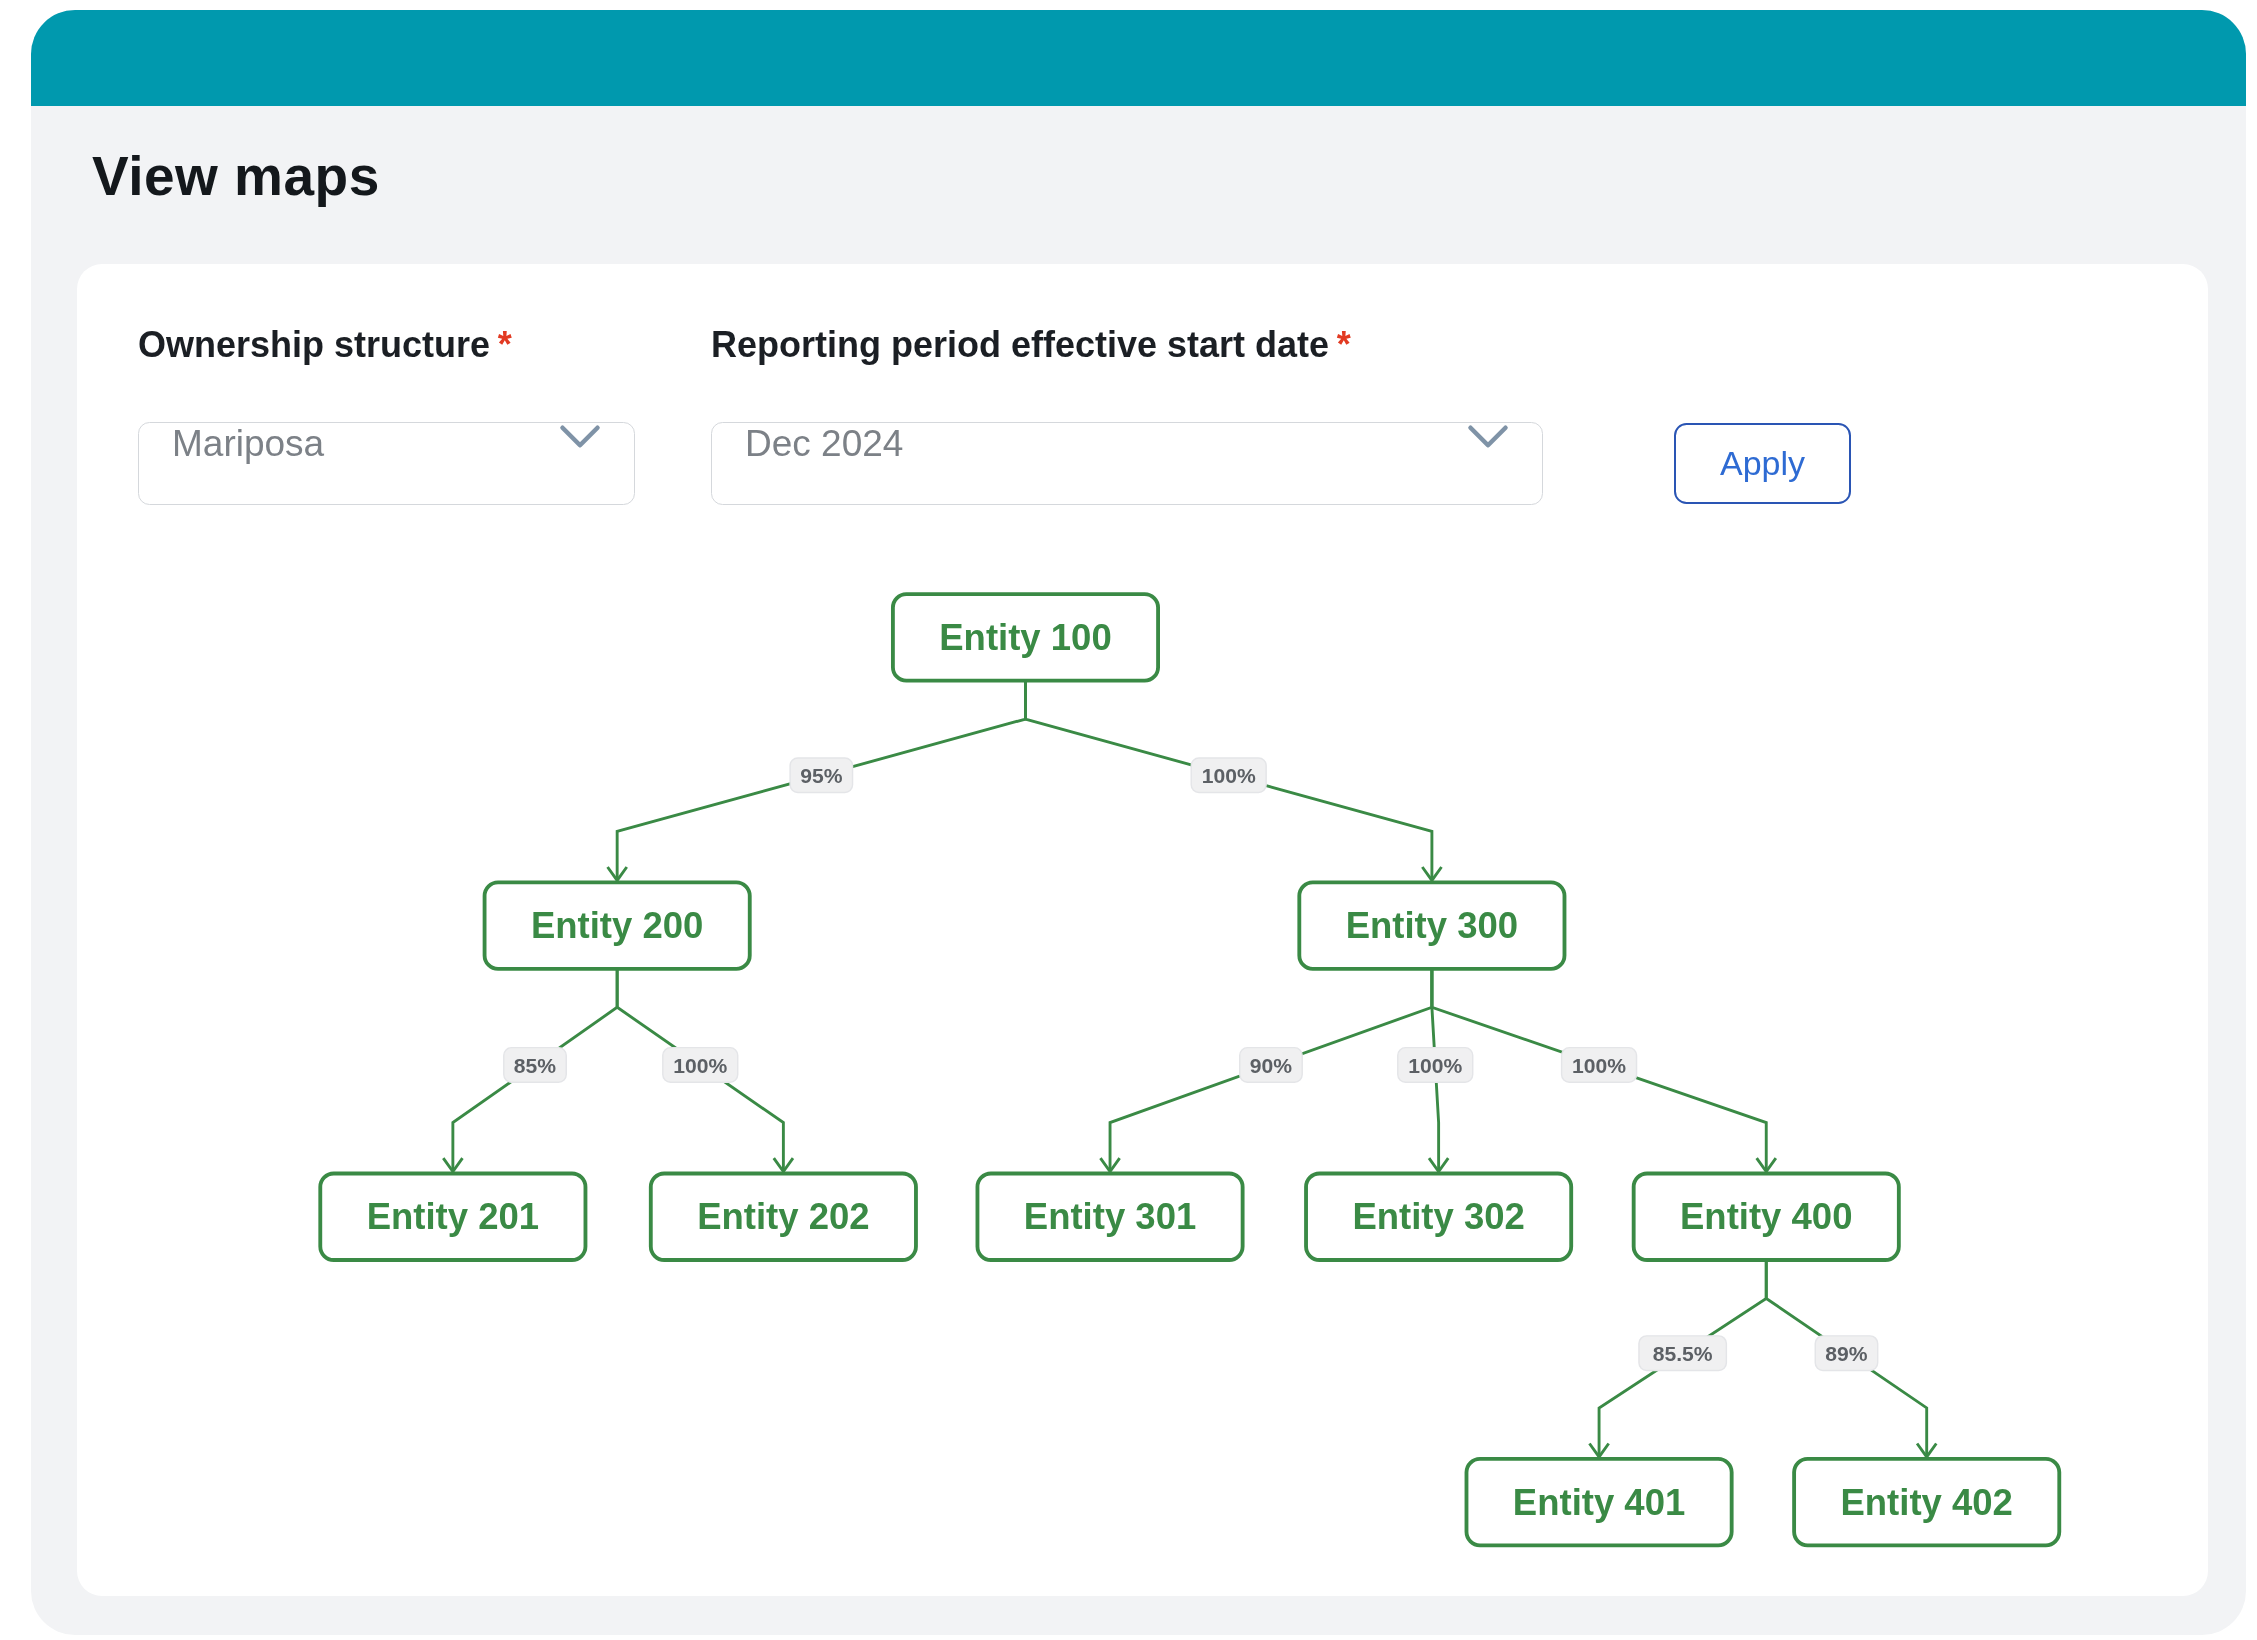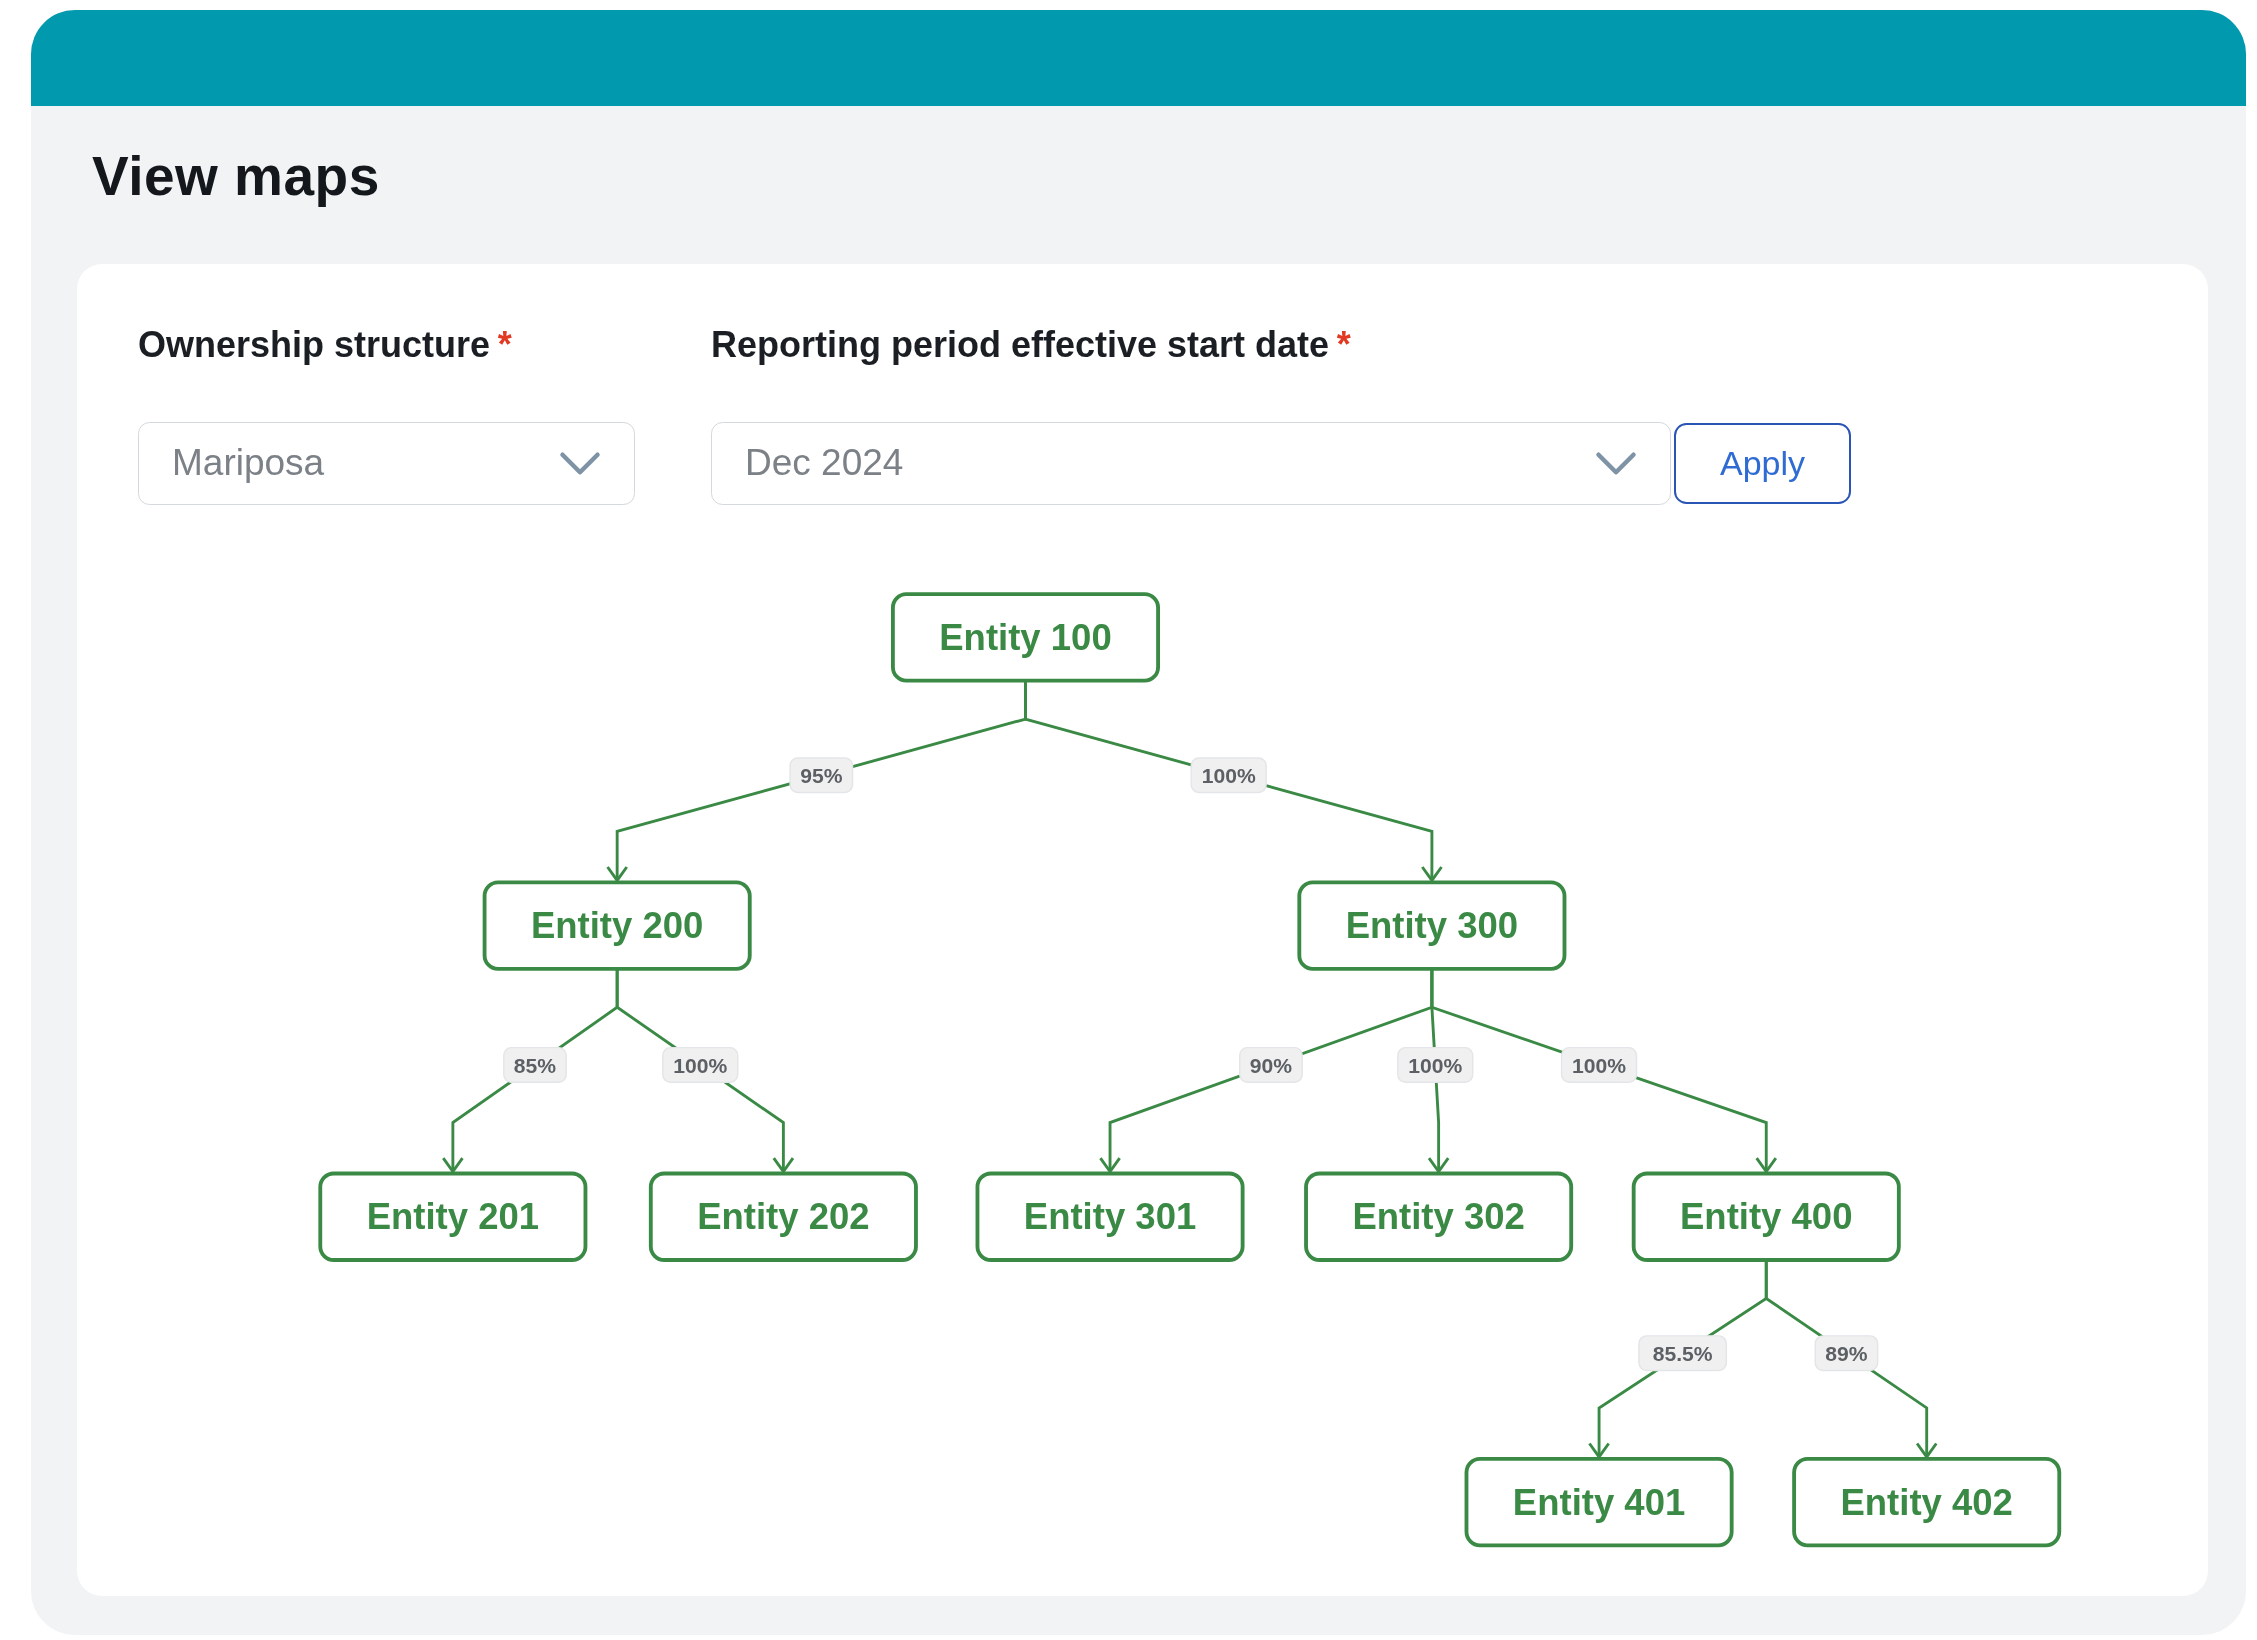--- a/index.html
+++ b/index.html
@@ -33,24 +33,24 @@
   .card{position:absolute;left:46px;top:254px;width:2131px;height:1332px;
     background:#ffffff;border-radius:25px;}
 
   .field-label{position:absolute;font-size:36px;font-weight:700;color:#1B1F24;}
   .field-label .req{color:var(--red);margin-left:7.7px;font-weight:700;}
   .lbl-ownership{left:61px;top:60px;}
   .lbl-reporting{left:634px;top:60px;}
 
   .select{position:absolute;top:158px;height:83px;background:#fff;
     border:1.9px solid var(--input-border);border-radius:11.5px;
-    display:flex;align-items:center;justify-content:space-between;
+    display:flex;justify-content:space-between;
     padding:0 33px;cursor:pointer;}
   .sel-ownership{left:61px;width:497px;}
-  .sel-reporting{left:634px;width:960px;}
+  .sel-reporting{left:634px;width:832px;}
   .select .value{font-size:37px;color:var(--input-text);}
   .select svg{width:42px;height:27px;flex:0 0 auto;}
 
   .apply-btn{position:absolute;left:1597px;top:159px;width:177px;height:81px;
     background:#fff;border:2.9px solid var(--blue-border);border-radius:12.5px;
     color:var(--blue-text);font-size:34px;font-family:"Liberation Sans",sans-serif;
     display:flex;align-items:center;justify-content:center;cursor:pointer;}
 
   .tree-svg{position:absolute;left:0;top:0;width:2258px;height:1641px;
     pointer-events:none;}

